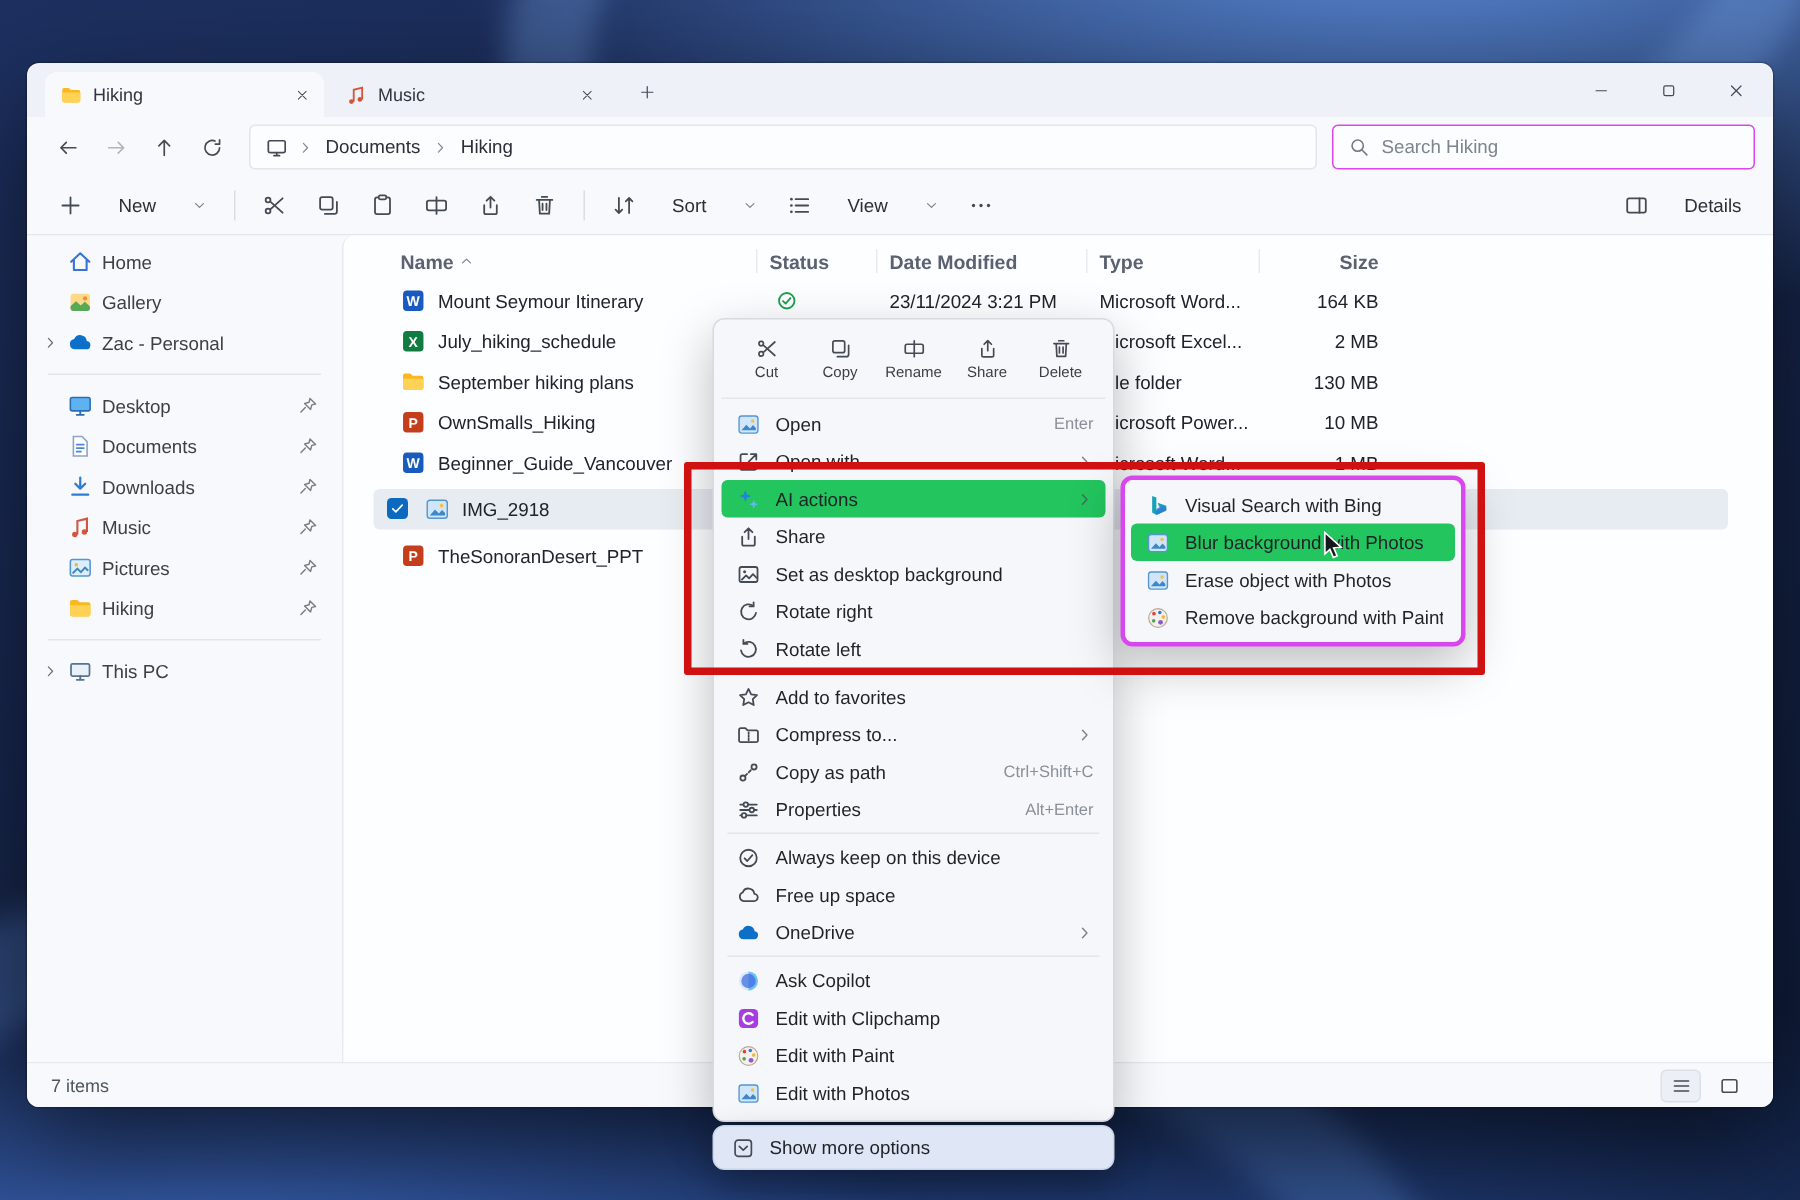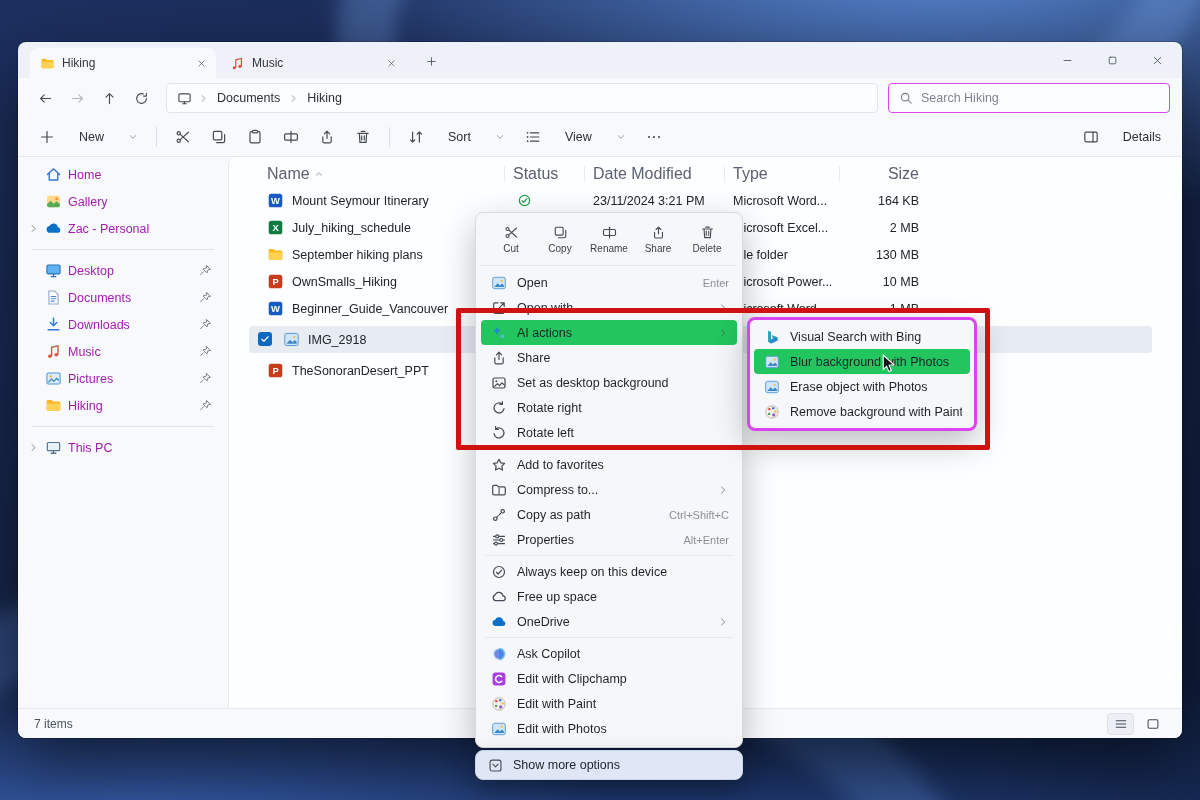--- a/index.html
+++ b/index.html
@@ -57,32 +57,32 @@
 
   .toolbar { position:absolute; left:0; top:76px; right:0; height:39px; display:flex; align-items:center;
     padding:0 12px; gap:2px; background:#f7f9fc; border-bottom:1px solid #e3e6ec; }
   .tbtn { display:flex; align-items:center; gap:24px; height:30px; padding:0 9px; border-radius:4px; font-size:12.5px; color:#2b2f36; }
   .tbtn .chsm { width:10px; height:10px; opacity:.7; }
   .tico { width:34px; height:30px; display:flex; align-items:center; justify-content:center; border-radius:4px; }
   .tsep { width:1px; height:20px; background:#d9dde4; margin:0 7px; }
   .details-btn { margin-left:auto; }
 
   .bodyarea { position:absolute; left:0; top:115px; right:0; bottom:30px; display:flex; background:#f7f9fc; }
-  .sidebar { width:210px; padding-top:4px; font-size:12.5px; color:#a21caf; overflow:hidden; }
+  .sidebar { width:210px; padding-top:4px; font-size:12.5px; color:#404040; overflow:hidden; }
   .snav { height:27px; display:flex; align-items:center; margin:0 6px; padding:0 4px; border-radius:4px; gap:6px; }
   .schev { width:11px; height:11px; opacity:0; }
   .schev.show { opacity:.8; }
   .sic { width:17px; height:17px; }
   .slabel { flex:1; white-space:nowrap; }
   .spin { width:13px; height:13px; opacity:.7; margin-right:6px; }
   .s-sep { height:1px; background:#e2e5eb; margin:7px 14px; }
 
   .main { flex:1; background:#fdfeff; border-left:1px solid #e6e9ef; border-radius:8px 0 0 0; padding:4px 10px 0 0; position:relative; }
   .cols { display:flex; height:26px; align-items:center; margin-left:4px; }
-  .col { position:relative; display:flex; align-items:center; gap:4px; font-size:16px; color:#5a6170; padding-left:8px; height:100%; }
+  .col { position:relative; display:flex; align-items:center; gap:4px; font-size:13px; color:#5a6170; padding-left:8px; height:100%;font-weight:bold; }
   .cols .col:nth-of-type(1) { width:272px; padding-left:34px; }
   .cols .col:nth-of-type(2) { width:80px; }
   .cols .col:nth-of-type(3) { width:140px; }
   .cols .col:nth-of-type(4) { width:115px; }
   .cols .col:nth-of-type(5) { width:85px; justify-content:flex-end; padding-right:6px; }
   .col:not(:last-child)::after { content:""; position:absolute; right:0; top:5px; height:16px; width:1px; background:#e8ebf0; }
   .sorticon { width:10px; height:10px; opacity:.7; }
 
   .rows { margin-left:4px; margin-right:4px; }
   .frow { position:relative; display:flex; align-items:center; height:27px; font-size:12.5px; color:#20242a; border-radius:4px; }

